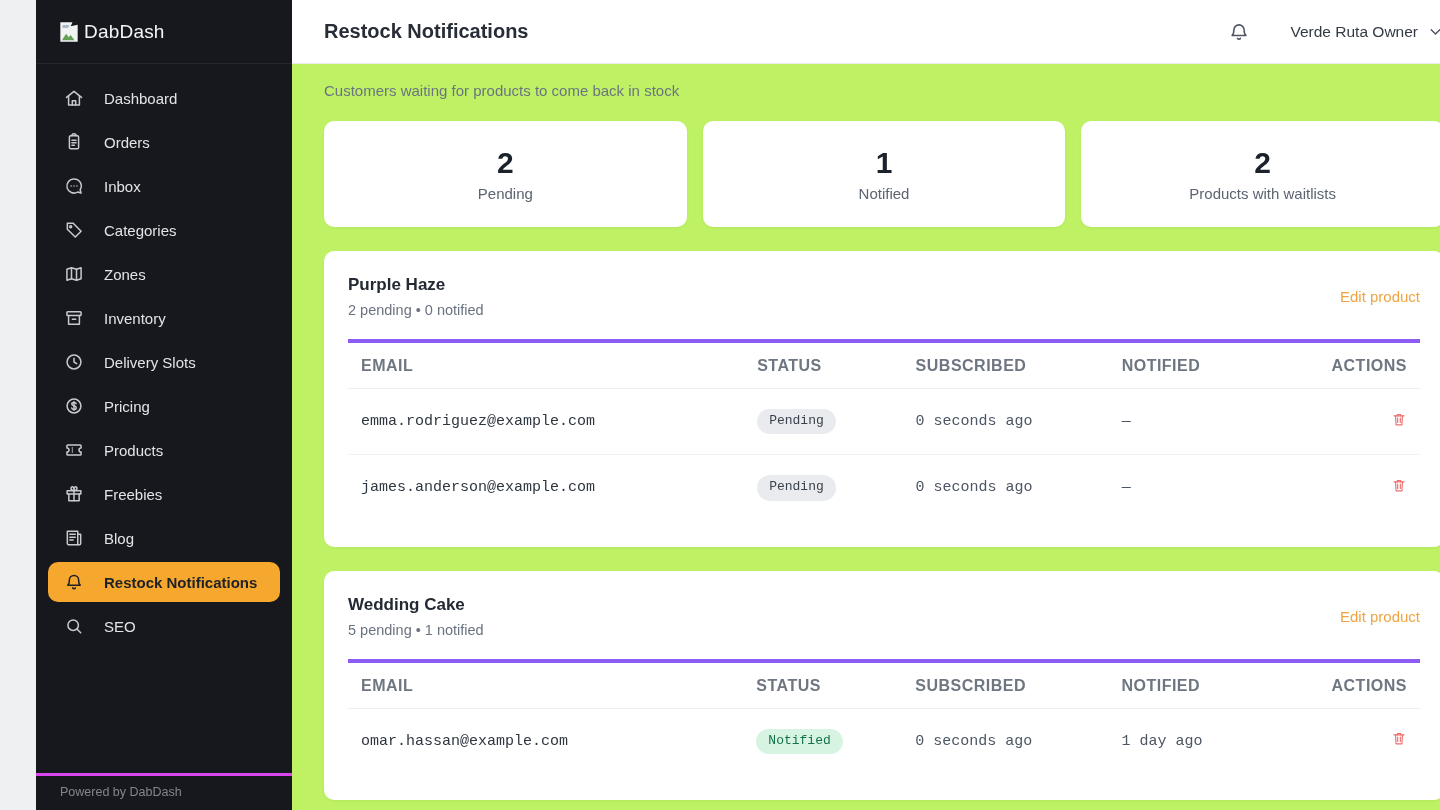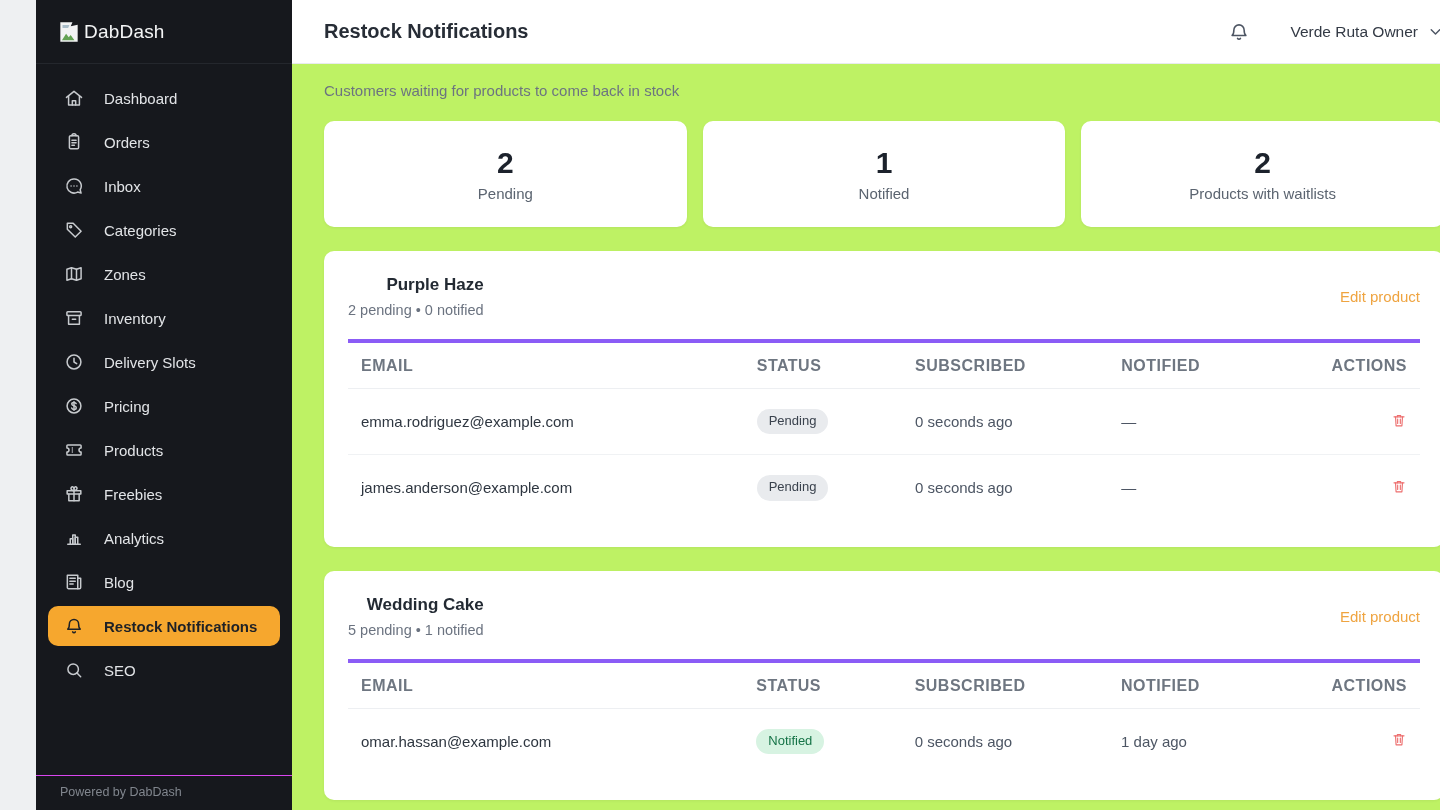--- a/index.html
+++ b/index.html
@@ -12,21 +12,21 @@
   .sidebar { width: 256px; min-width: 256px; height: 810px; background: #16181d; display: flex; flex-direction: column; color: #e7e8ea; }
   .logo { height: 64px; display: flex; align-items: center; gap: 2px; padding: 0 20px; border-bottom: 1px solid #24272d; cursor: pointer; }
   .logo-icon { width: 26px; height: 26px; display: inline-flex; flex-shrink: 0; }
   .logo-text { font-size: 19px; color: #f4f5f6; letter-spacing: .2px; }
   .nav { flex: 1; overflow: hidden; padding: 14px 12px 0; }
   .nav-item { display: flex; align-items: center; gap: 20px; height: 40px; margin-bottom: 4px; padding: 0 16px; border-radius: 10px; font-size: 15px; color: #e2e4e7; cursor: pointer; }
   .nav-item .nav-icon { width: 20px; height: 20px; color: #c7cace; display: inline-flex; flex-shrink: 0; }
   .nav-item .nav-icon svg { width: 20px; height: 20px; }
   .nav-item.active { background: #f6a72e; color: #1e2126; font-weight: 700; }
   .nav-item.active .nav-icon { color: #1e2126; }
-  .sidebar-footer { border-top: 1px solid #d946ef; padding: 9px 24px 11px; font-size: 12.5px; color: #81868e; }
+  .sidebar-footer { border-top: 3px solid #d946ef; padding: 9px 24px 11px; font-size: 12.5px; color: #81868e; }
 
   
   .content { flex: 1; display: flex; flex-direction: column; height: 810px; }
   .topbar { height: 64px; min-height: 64px; background: #ffffff; border-bottom: 1px solid #e9ebee; display: flex; align-items: center; justify-content: space-between; padding: 0 32px; }
   .topbar h1 { font-size: 20px; font-weight: 700; color: #272d36; }
   .topbar-right { display: flex; align-items: center; gap: 40px; }
   .bell-btn { background: none; border: none; color: #4d5563; width: 22px; height: 22px; cursor: pointer; display: inline-flex; }
   .bell-btn svg { width: 22px; height: 22px; }
   .user-menu { display: flex; align-items: center; gap: 9px; cursor: pointer; }
   .user-name { font-size: 15.5px; color: #333a45; }
@@ -36,30 +36,30 @@
   
   .main { flex: 1; background: #bef264; padding: 18px 32px; overflow: hidden; }
   .subtitle { font-size: 15px; color: #6c7480; margin-bottom: 22px; }
 
   .stats { display: grid; grid-template-columns: 1fr 1fr 1fr; gap: 16px; }
   .stat-card { background: #fff; border-radius: 10px; box-shadow: 0 1px 3px rgba(16,24,40,.06); height: 106px; display: flex; flex-direction: column; align-items: center; justify-content: center; }
   .stat-value { font-size: 30px; font-weight: 700; color: #1c222c; line-height: 1.15; }
   .stat-label { font-size: 15px; color: #5b6470; margin-top: 5px; }
 
   .product-card { background: #fff; border-radius: 10px; box-shadow: 0 1px 3px rgba(16,24,40,.06); margin-top: 24px; padding: 24px 24px 26px; }
-  .product-head { display: flex; align-items: center; justify-content: space-between; text-align: right; }
+  .product-head { display: flex; align-items: center; justify-content: space-between; }
   .product-name { font-size: 17px; font-weight: 700; color: #232a33; margin-bottom: 7px; }
   .product-meta { font-size: 14.5px; color: #6b7380; }
   .edit-link { font-size: 15px; color: #efa440; text-decoration: none; cursor: pointer; }
 
   table { width: 100%; border-collapse: collapse; margin-top: 21px; }
   col.c-email { width: 37.5%; } col.c-status { width: 15%; } col.c-sub { width: 19.5%; } col.c-not { width: 20%; } col.c-act { width: 8%; }
   th { font-size: 16px; font-weight: 700; text-transform: uppercase; letter-spacing: .5px; color: #6e7681; text-align: left; padding: 14px 13px 13px; border-top: 4px solid #8b5cf6; border-bottom: 1px solid #edeff2; }
   th.right, td.right { text-align: right; }
-  td { padding: 20px 13px; font-size: 15px; vertical-align: middle; }
+  td { padding: 20px 13px; font-size: 15px; vertical-align: middle; font-family: Liberation Mono, monospace; }
   tbody tr + tr td { border-top: 1px solid #f0f2f4; }
   td.email { color: #2e3640; }
   td.muted { color: #4d5664; }
   .badge { display: inline-block; padding: 4px 12px 5px; border-radius: 999px; font-size: 13px; line-height: 1.25; }
   .badge-pending { background: #e9ebee; color: #3a424d; }
   .badge-notified { background: #d7f3e2; color: #157347; }
   .trash-btn { background: none; border: none; cursor: pointer; color: #ed6e6e; display: inline-flex; width: 16px; height: 17px; }
   .trash-btn svg { width: 16px; height: 17px; }
 </style>
 </head>
@@ -168,31 +168,20 @@
       <div class="nav-item">
         <span class="nav-icon">
             <svg viewBox="0 0 24 24" fill="none" stroke="currentColor" stroke-width="1.8" stroke-linecap="round" stroke-linejoin="round">
               <rect x="3.8" y="8" width="16.4" height="4"></rect>
               <path d="M5.8 12v8.2h12.4V12"></path>
               <path d="M12 8v12.2"></path>
               <path d="M12 8c-4.2 0-4.8-4.6-1.6-4.6C12.2 3.4 12 8 12 8zm0 0c4.2 0 4.8-4.6 1.6-4.6C11.8 3.4 12 8 12 8z"></path>
             </svg>
           </span>
         <span class="nav-label">Freebies</span>
-      </div>
-      <div class="nav-item">
-        <span class="nav-icon">
-            <svg viewBox="0 0 24 24" fill="none" stroke="currentColor" stroke-width="1.8" stroke-linecap="round" stroke-linejoin="round">
-              <path d="M4.5 19.5h15"></path>
-              <path d="M7.5 19.5v-6.5h3v6.5"></path>
-              <path d="M10.5 19.5V8.5h3v11"></path>
-              <path d="M13.5 19.5v-8.5h3v8.5"></path>
-            </svg>
-          </span>
-        <span class="nav-label">Analytics</span>
       </div>
       <div class="nav-item">
         <span class="nav-icon">
             <svg viewBox="0 0 24 24" fill="none" stroke="currentColor" stroke-width="1.8" stroke-linecap="round" stroke-linejoin="round">
               <path d="M16.5 7.5h3.5v11a1.5 1.5 0 0 1-1.5 1.5H5.5a1.5 1.5 0 0 1-1.5-1.5V4h12.5v3.5z"></path>
               <path d="M16.5 7.5V20"></path>
               <path d="M7 7.5h6.5M7 11h6.5M7 14.5h4"></path>
             </svg>
           </span>
         <span class="nav-label">Blog</span>

